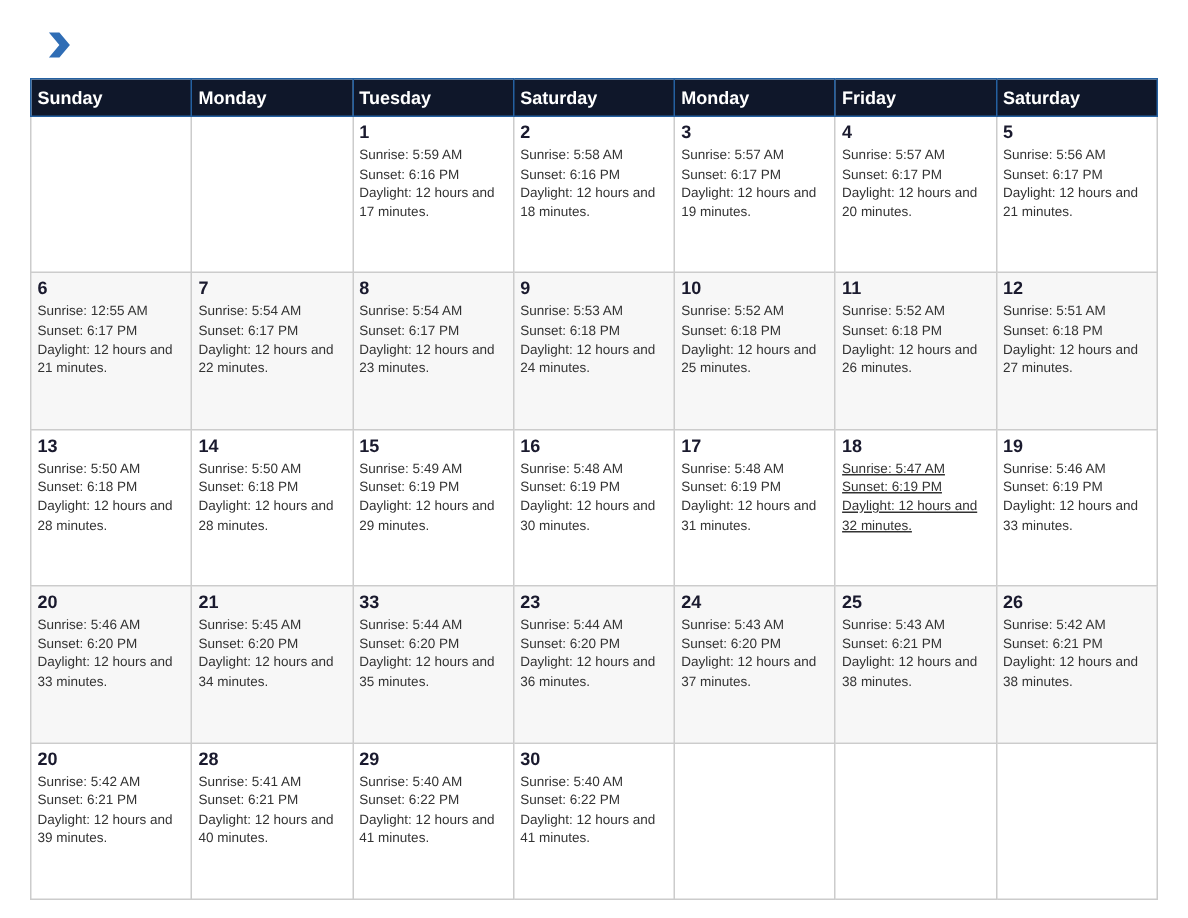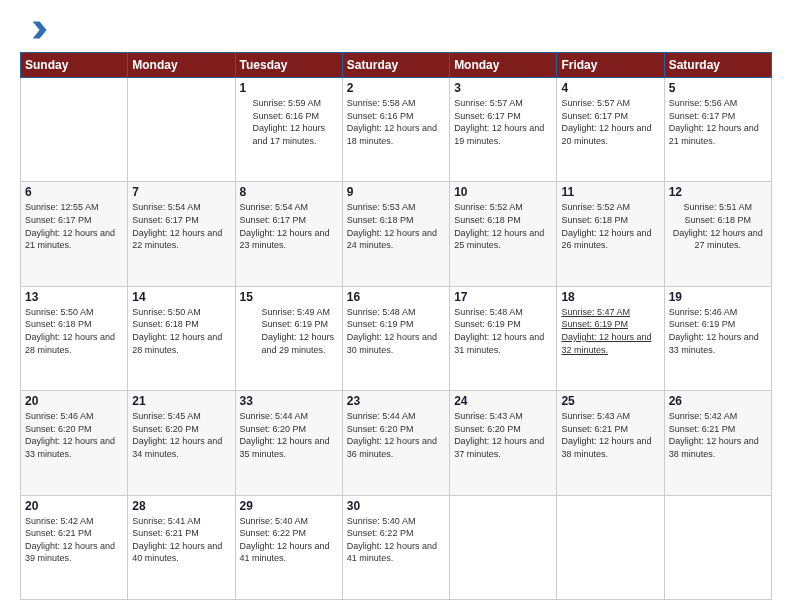--- a/index.html
+++ b/index.html
@@ -84,21 +84,21 @@
       margin-bottom: 2px;
     }
     .day-info {
       font-size: 9px;
       color: #333;
       line-height: 1.4;
     }
     .empty { background: #fff; }
     tr:nth-child(even) td { background: #f7f7f7; }
     tr:nth-child(odd) td { background: #fff; }
-    .calendar thead tr th { background: #7f1d1d; }
+    .calendar thead tr th { background: #0f172a; }
   </style>
 </head>
 <body>
 
 <div class="page">
   <div class="header">
     <div class="logo">
       <svg class="logo-icon" viewBox="0 0 40 40">
         <polygon points="28,8 38,20 28,32 18,32 28,20 18,8" fill="#2f6db5"></polygon>
       </svg>
@@ -124,21 +124,21 @@
           <th>Friday</th>
           <th>Saturday</th>
         </tr>
     </thead>
     <tbody id="calendar-body">
     <tr>
           <td class="empty"></td>
           <td class="empty"></td>
           <td>
             <span class="day-num">1</span>
-            <div class="day-info" style="white-space: pre-line; margin-left: 13px;">Sunrise: 5:59 AM
+            <div class="day-info" style="white-space: pre-line;">Sunrise: 5:59 AM
 Sunset: 6:16 PM
 Daylight: 12 hours and 17 minutes.</div>
           </td>
           <td>
             <span class="day-num">2</span>
             <div class="day-info" style="white-space: pre-line;">Sunrise: 5:58 AM
 Sunset: 6:16 PM
 Daylight: 12 hours and 18 minutes.</div>
           </td>
           <td>
@@ -192,41 +192,41 @@
 Daylight: 12 hours and 25 minutes.</div>
           </td>
           <td>
             <span class="day-num">11</span>
             <div class="day-info" style="white-space: pre-line;">Sunrise: 5:52 AM
 Sunset: 6:18 PM
 Daylight: 12 hours and 26 minutes.</div>
           </td>
           <td>
             <span class="day-num">12</span>
-            <div class="day-info" style="white-space: pre-line; text-align: center;">Sunrise: 5:51 AM
+            <div class="day-info" style="white-space: pre-line;">Sunrise: 5:51 AM
 Sunset: 6:18 PM
 Daylight: 12 hours and 27 minutes.</div>
           </td>
         </tr>
         <tr>
           <td>
             <span class="day-num">13</span>
             <div class="day-info" style="white-space: pre-line;">Sunrise: 5:50 AM
 Sunset: 6:18 PM
 Daylight: 12 hours and 28 minutes.</div>
           </td>
           <td>
             <span class="day-num">14</span>
             <div class="day-info" style="white-space: pre-line;">Sunrise: 5:50 AM
 Sunset: 6:18 PM
 Daylight: 12 hours and 28 minutes.</div>
           </td>
           <td>
             <span class="day-num">15</span>
-            <div class="day-info" style="white-space: pre-line; margin-left: 22px;">Sunrise: 5:49 AM
+            <div class="day-info" style="white-space: pre-line;">Sunrise: 5:49 AM
 Sunset: 6:19 PM
 Daylight: 12 hours and 29 minutes.</div>
           </td>
           <td>
             <span class="day-num">16</span>
             <div class="day-info" style="white-space: pre-line;">Sunrise: 5:48 AM
 Sunset: 6:19 PM
 Daylight: 12 hours and 30 minutes.</div>
           </td>
           <td>

